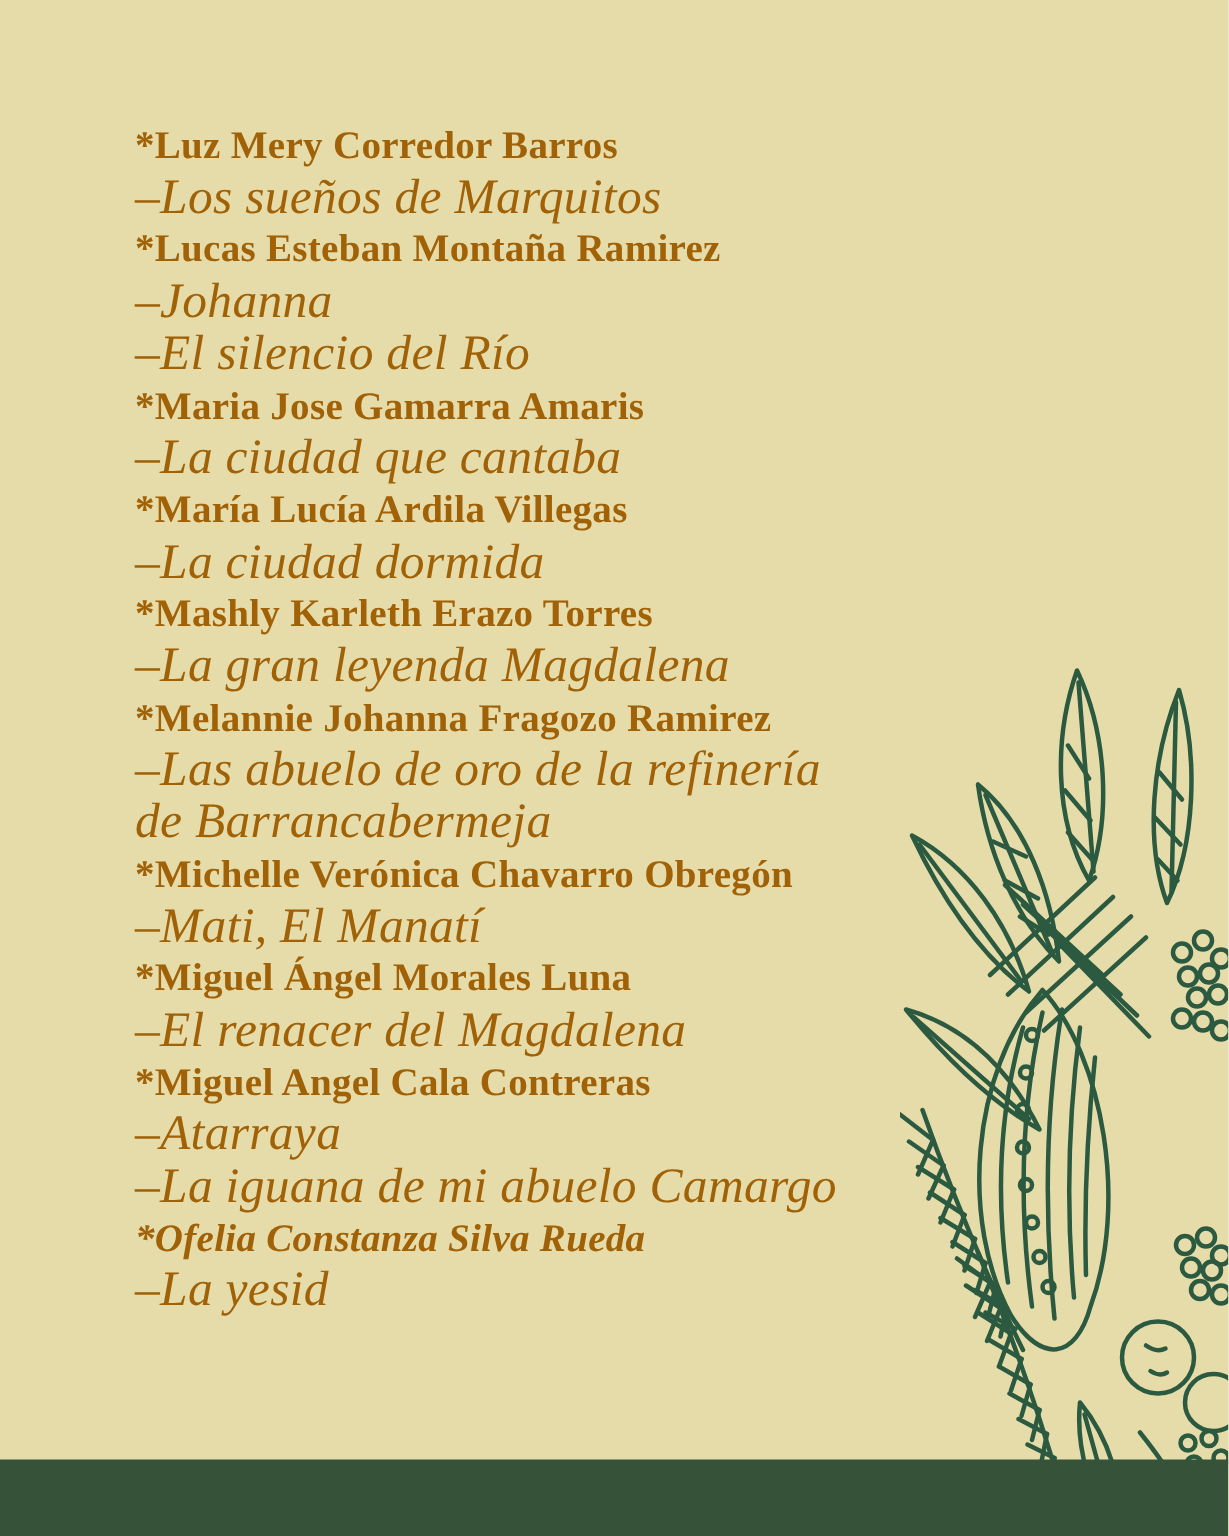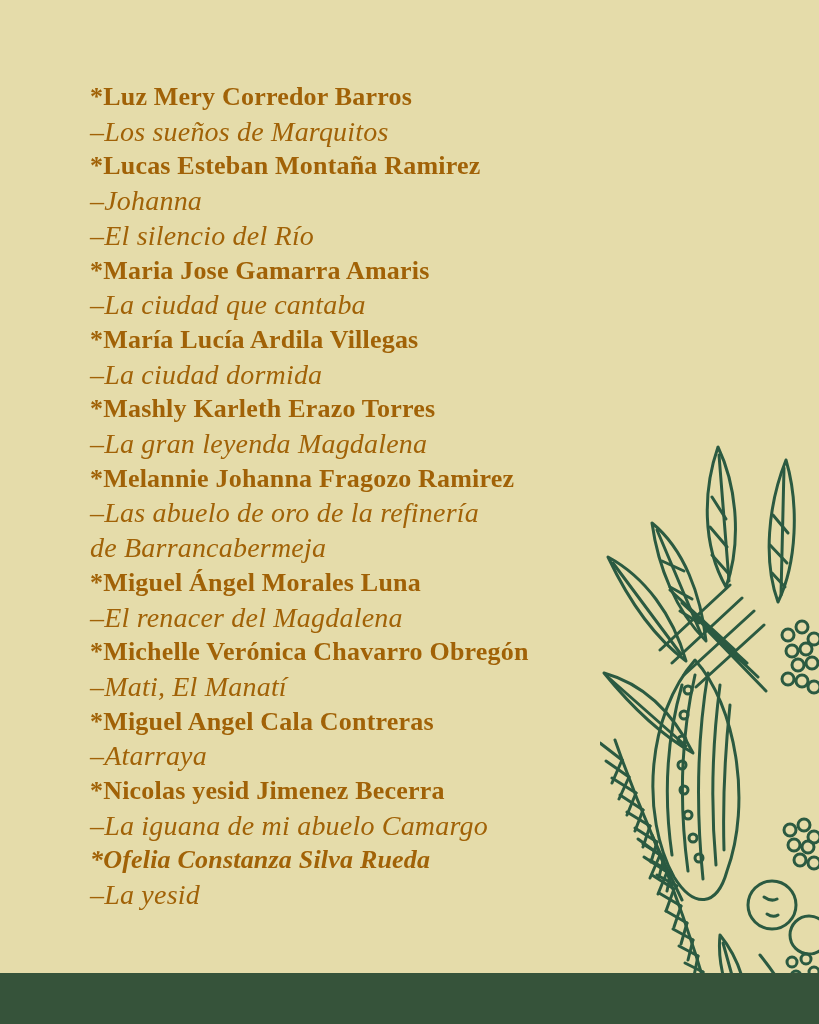--- a/index.html
+++ b/index.html
@@ -30,21 +30,21 @@
     font-size: 26px;
     line-height: 34.7px;
     font-weight: 700;
     white-space: nowrap;
     letter-spacing: 0.2px;
   }
   .entry-name.bold-italic {
     font-style: italic;
   }
   .entry-title-line {
-    font-size: 28px;
+    font-size: 33px;
     line-height: 34.7px;
     font-weight: 400;
     font-style: italic;
     white-space: nowrap;
     letter-spacing: 0.2px;
   }
   .footer-bar {
     position: absolute;
     left: 0;
     bottom: 0;
@@ -102,36 +102,35 @@
     <div class="entry-title-line">–La gran leyenda Magdalena</div>
       </div>
 
     <div class="entry">
       <div class="entry-name">*Melannie Johanna Fragozo Ramirez</div>
     <div class="entry-title-line">–Las abuelo de oro de la refinería</div>
         <div class="entry-title-line">de Barrancabermeja</div>
       </div>
 
     <div class="entry">
+      <div class="entry-name">*Michelle Verónica Chavarro Obregón</div>
+    <div class="entry-title-line">–Mati, El Manatí</div>
+      </div>
+
+    <div class="entry">
       <div class="entry-name">*Miguel Ángel Morales Luna</div>
     <div class="entry-title-line">–El renacer del Magdalena</div>
       </div>
 
     <div class="entry">
-      <div class="entry-name">*Michelle Verónica Chavarro Obregón</div>
-    <div class="entry-title-line">–Mati, El Manatí</div>
-      </div>
-
-    <div class="entry">
       <div class="entry-name">*Miguel Angel Cala Contreras</div>
     <div class="entry-title-line">–Atarraya</div>
       </div>
 
     <div class="entry">
-      <div class="entry-name">*Nicolas yesid Jimenez Becerra</div>
     <div class="entry-title-line">–La iguana de mi abuelo Camargo</div>
       </div>
 
     <div class="entry">
       <div class="entry-name bold-italic">*Ofelia Constanza Silva Rueda</div>
     <div class="entry-title-line">–La yesid</div>
       </div>
   </div>
 
   <div class="illustration">

